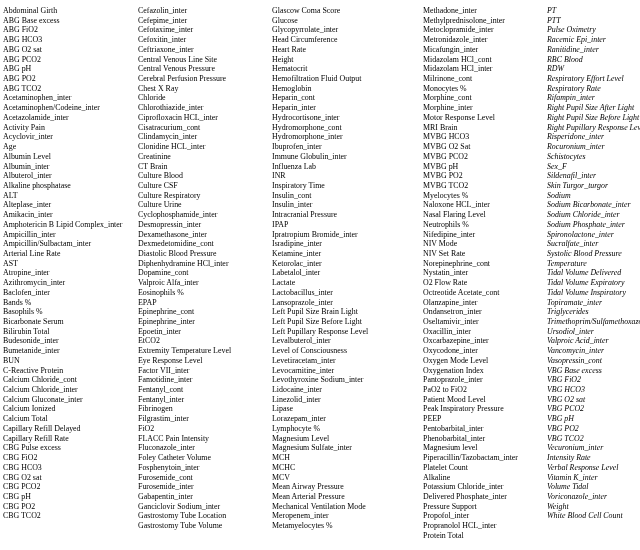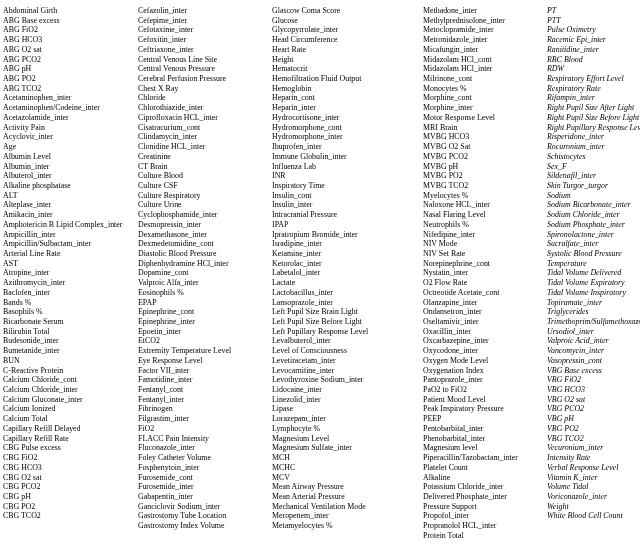--- a/index.html
+++ b/index.html
@@ -141,21 +141,21 @@
       <div class="item">FiO2</div>
       <div class="item">FLACC Pain Intensity</div>
       <div class="item">Fluconazole_inter</div>
       <div class="item">Foley Catheter Volume</div>
       <div class="item">Fosphenytoin_inter</div>
       <div class="item">Furosemide_cont</div>
       <div class="item">Furosemide_inter</div>
       <div class="item">Gabapentin_inter</div>
       <div class="item">Ganciclovir Sodium_inter</div>
       <div class="item">Gastrostomy Tube Location</div>
-      <div class="item">Gastrostomy Index Volume</div>
+      <div class="item">Gastrostomy Tube Volume</div>
     </div>
   <div class="col col-3">
       <div class="item">Glascow Coma Score</div>
       <div class="item">Glucose</div>
       <div class="item">Glycopyrrolate_inter</div>
       <div class="item">Head Circumference</div>
       <div class="item">Heart Rate</div>
       <div class="item">Height</div>
       <div class="item">Hematocrit</div>
       <div class="item">Hemofiltration Fluid Output</div>

